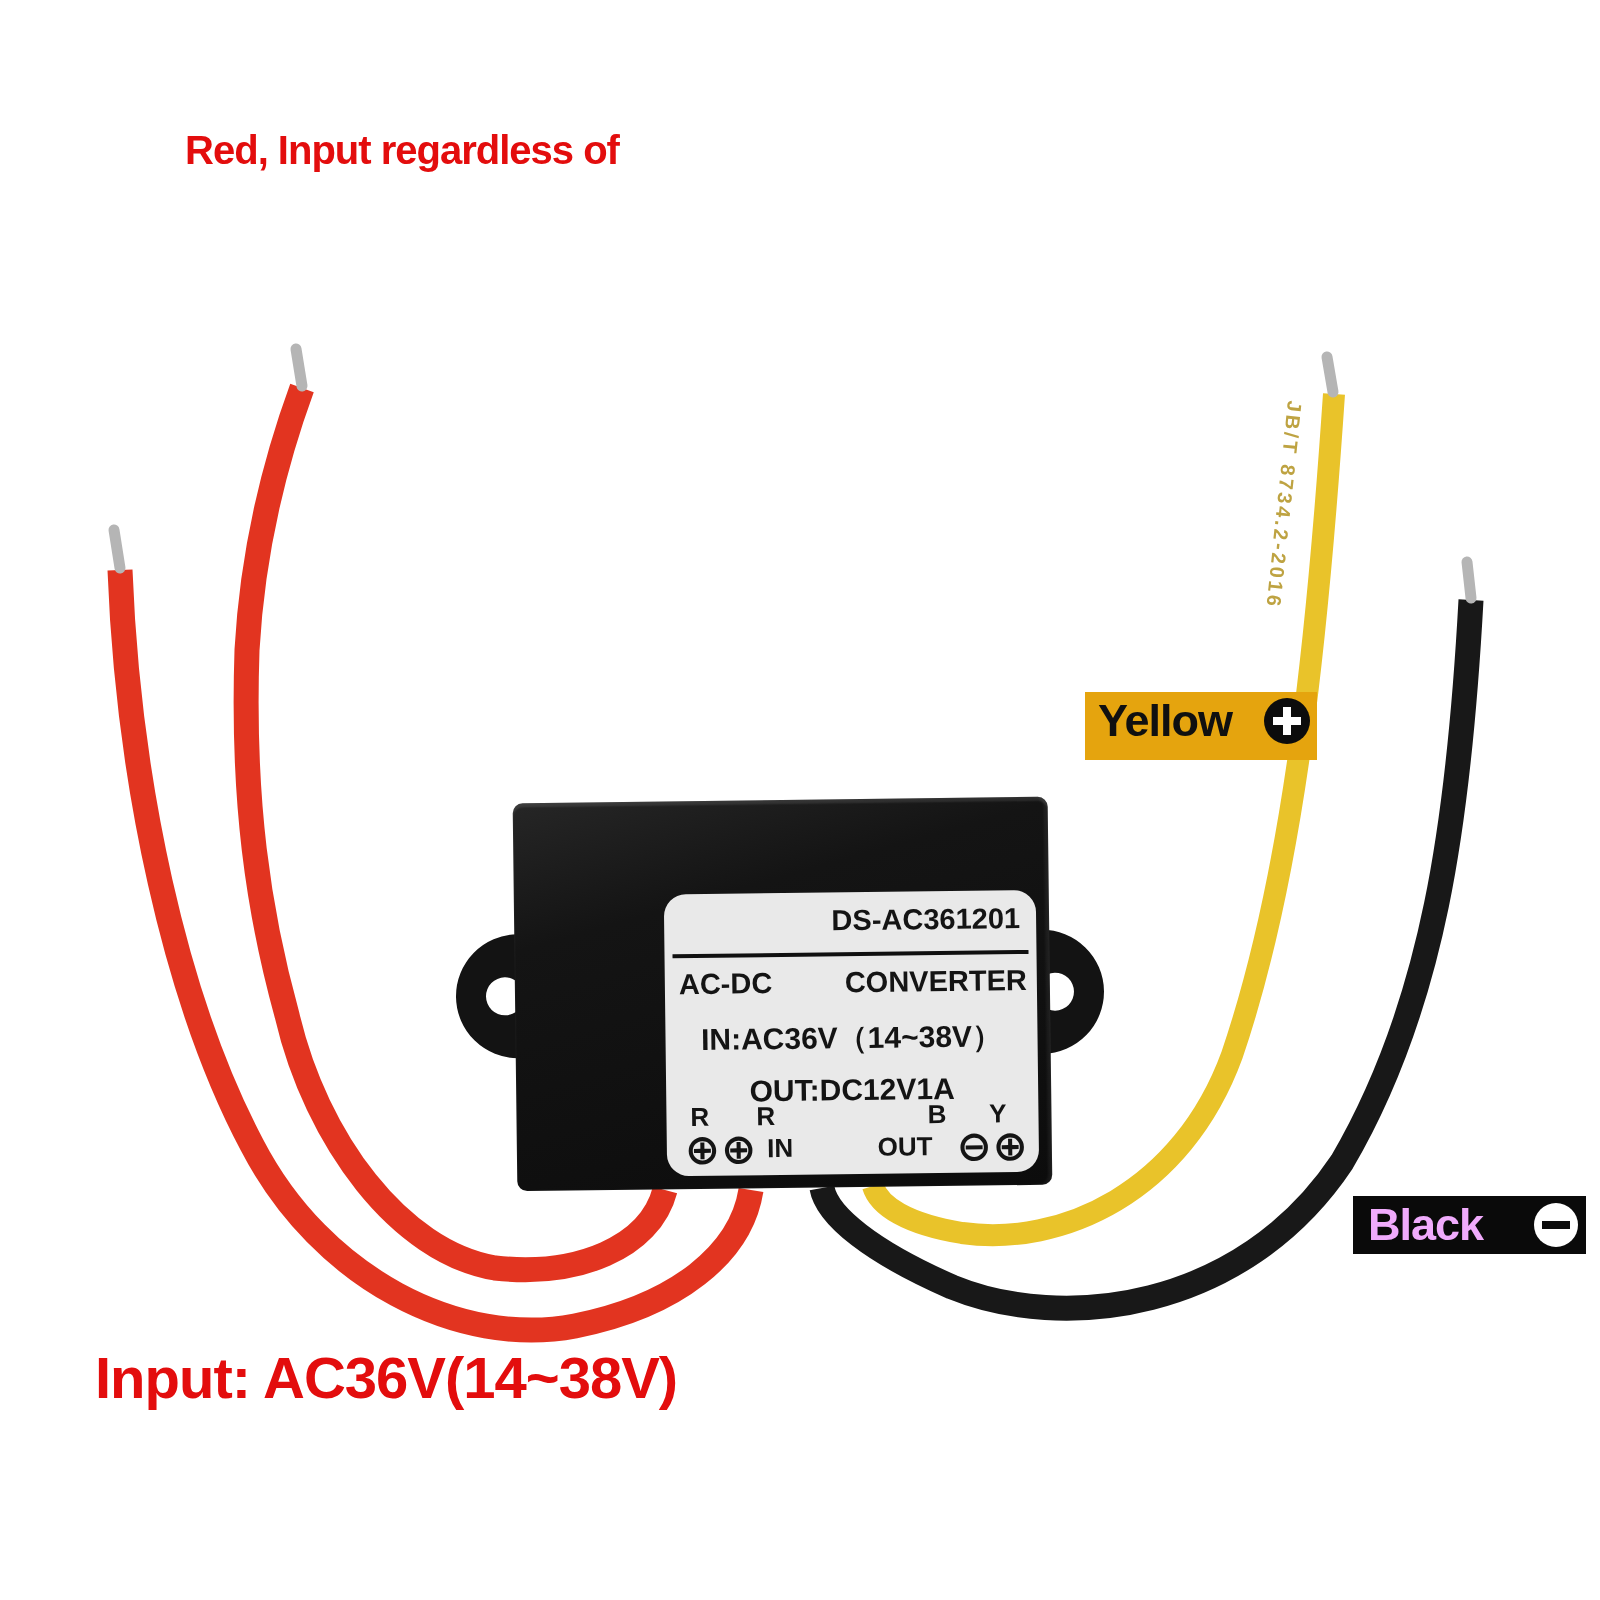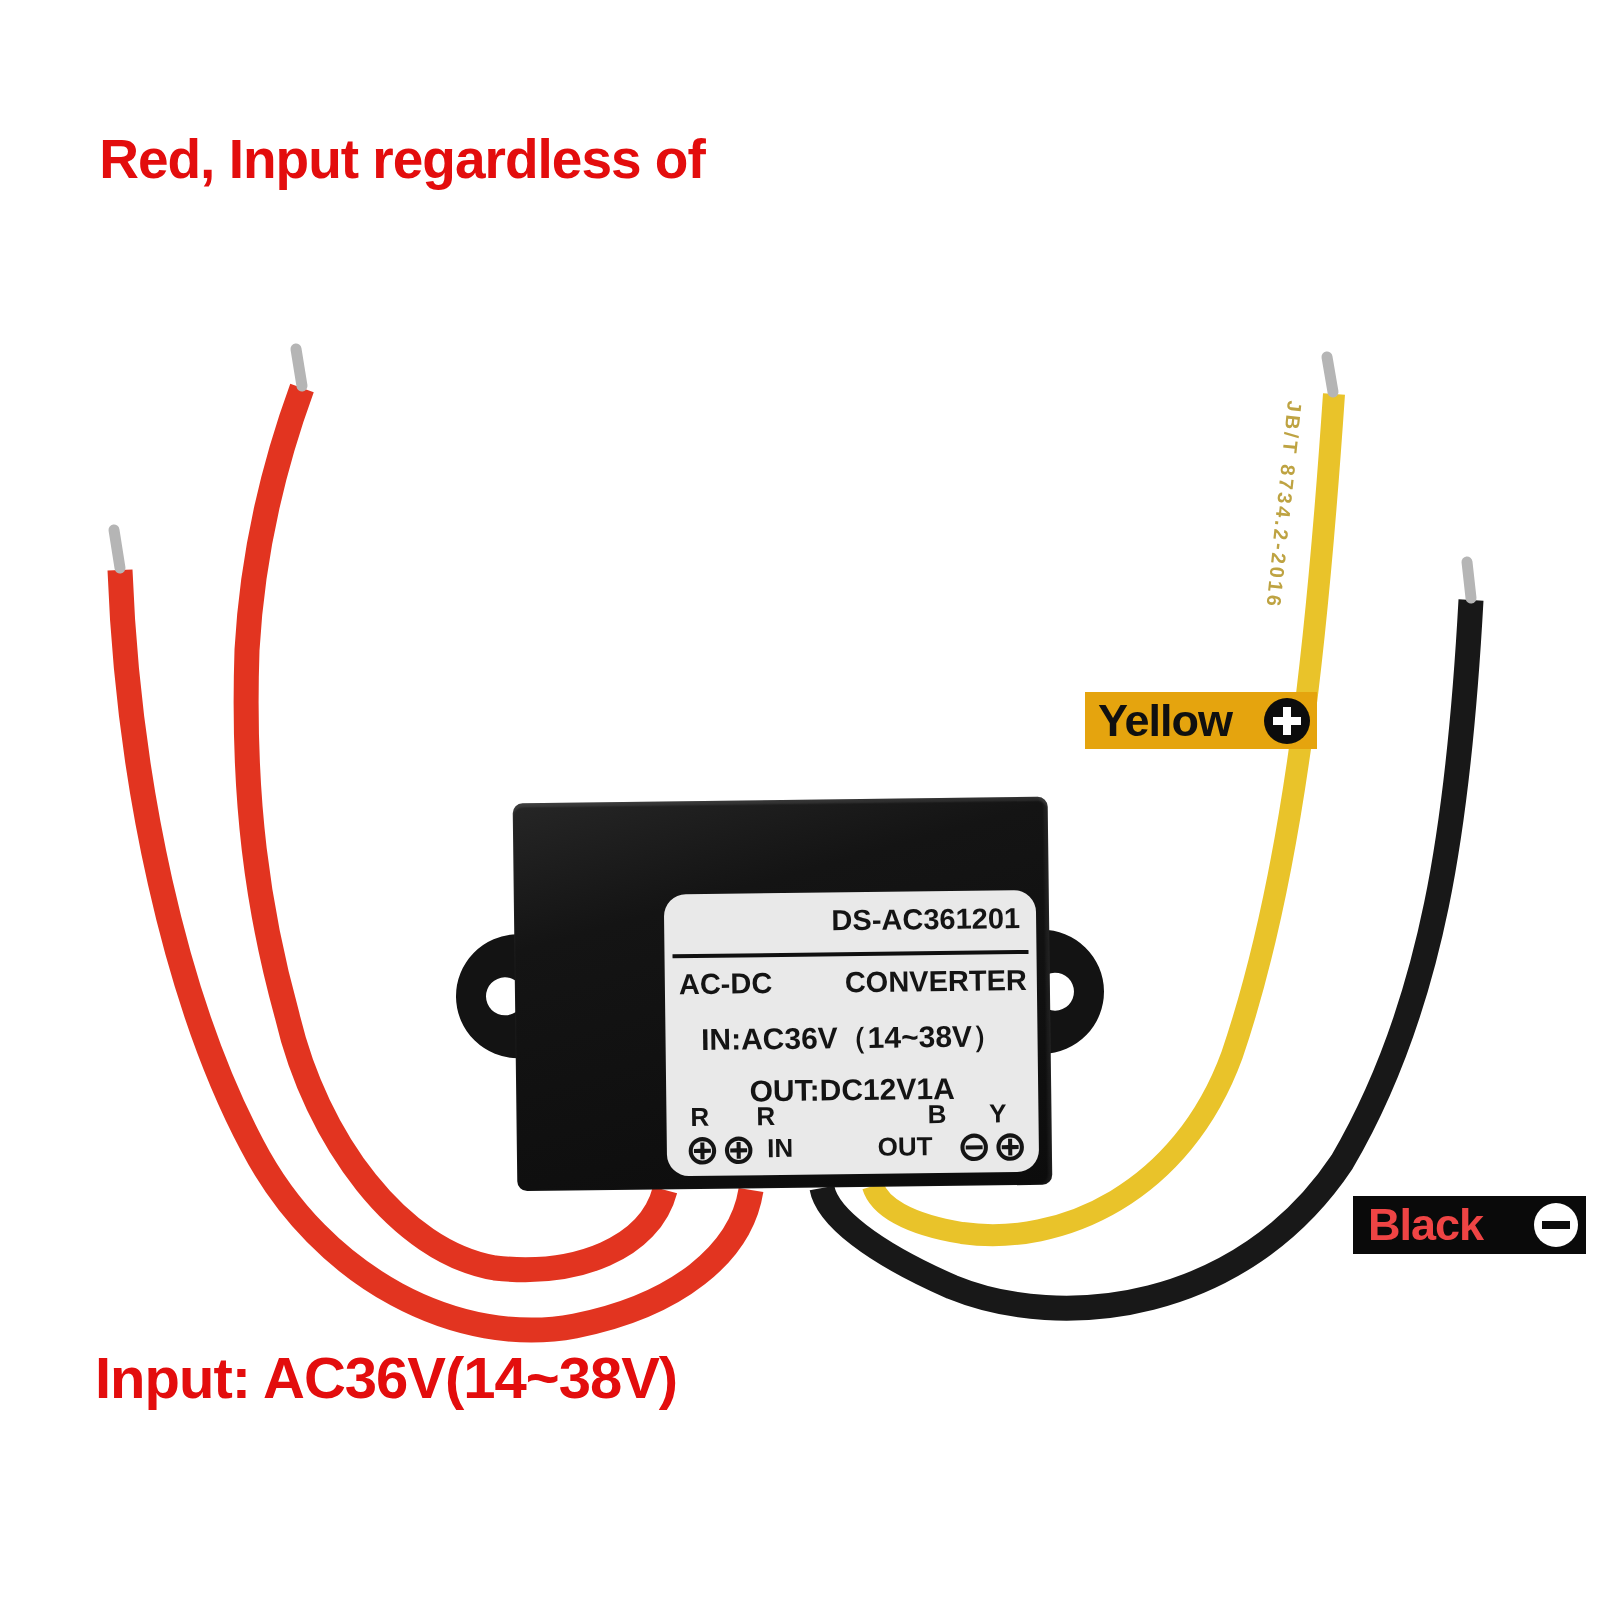--- a/index.html
+++ b/index.html
@@ -3,21 +3,21 @@
 <meta charset="utf-8">
 <style>
   html,body { margin:0; padding:0; background:#ffffff; }
   .canvas {
     position:relative; width:1600px; height:1600px; background:#ffffff;
     overflow:hidden; font-family:"Liberation Sans","DejaVu Sans",sans-serif;
   }
   
   .note-top {
     position:absolute; left:72px; top:126px; width:660px; text-align:center;
-    color:var(--accent_red); font-weight:bold; font-size:55px; line-height:1.22;
+    color:var(--accent_red); font-weight:bold; font-size:40px; line-height:1.22;
     letter-spacing:-1px;
   }
   .caption {
     position:absolute; color:var(--accent_red); font-weight:bold;
     font-size:58px; letter-spacing:-1px; white-space:nowrap;
   }
   .caption-left  { left:95px;  top:1344px; }
   .caption-right { left:955px; top:1344px; }
   
   svg.wires { position:absolute; left:0; top:0; z-index:1; }
@@ -67,23 +67,23 @@
   .term-row { display:flex; align-items:center; margin-top:1px; }
   .screws { font-size:42px; line-height:0.9; letter-spacing:1px;
     font-family:"DejaVu Sans","Liberation Sans",sans-serif; }
   .term-word { font-size:26px; }
   .term-in  .term-word { margin-left:10px; }
   .term-out .term-word { margin-right:24px; }
   
   .badge { position:absolute; z-index:4; display:flex; align-items:center;
     justify-content:space-between; font-weight:bold; }
   .badge-yellow { left:1085px; top:692px; width:212px; height:57px;
-    background:var(--yellow_badge_bg); color:#101010; padding:0 7px 0 13px; }
+    background:var(--yellow_badge_bg); color:#101010; padding:0 7px 11px 13px; }
   .badge-black  { left:1353px; top:1196px; width:210px; height:58px;
-    background:var(--black_badge_bg); color:#ef4444; padding:0 8px 0 15px; }
+    background:var(--black_badge_bg); color:#f0abfc; padding:0 8px 0 15px; }
   .badge-text { font-size:45px; letter-spacing:-1px; }
   .plus-circle { position:relative; width:46px; height:46px; border-radius:50%;
     background:#0c0c0c; flex:none; }
   .plus-circle::before { content:""; position:absolute; left:9px;  top:19px; width:28px; height:8px;  background:#fff; }
   .plus-circle::after  { content:""; position:absolute; left:19px; top:9px;  width:8px;  height:28px; background:#fff; }
   .minus-circle { position:relative; width:44px; height:44px; border-radius:50%;
     background:#ffffff; flex:none; }
   .minus-circle::before { content:""; position:absolute; left:8px; top:18px; width:28px; height:8px; background:#0c0c0c; }
 </style>
 </head>

